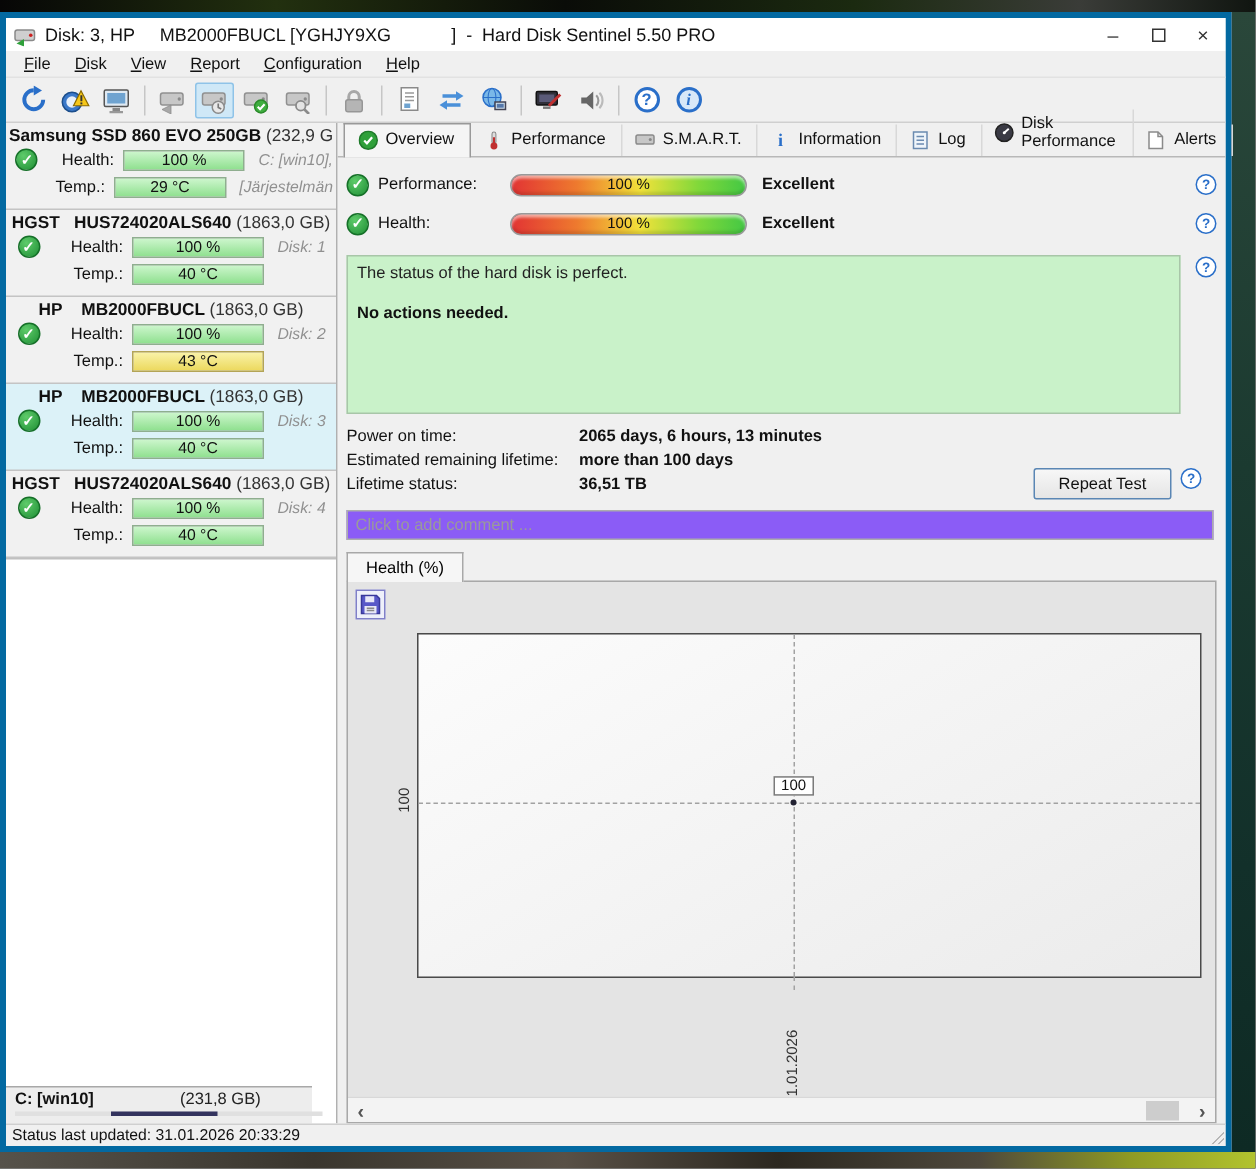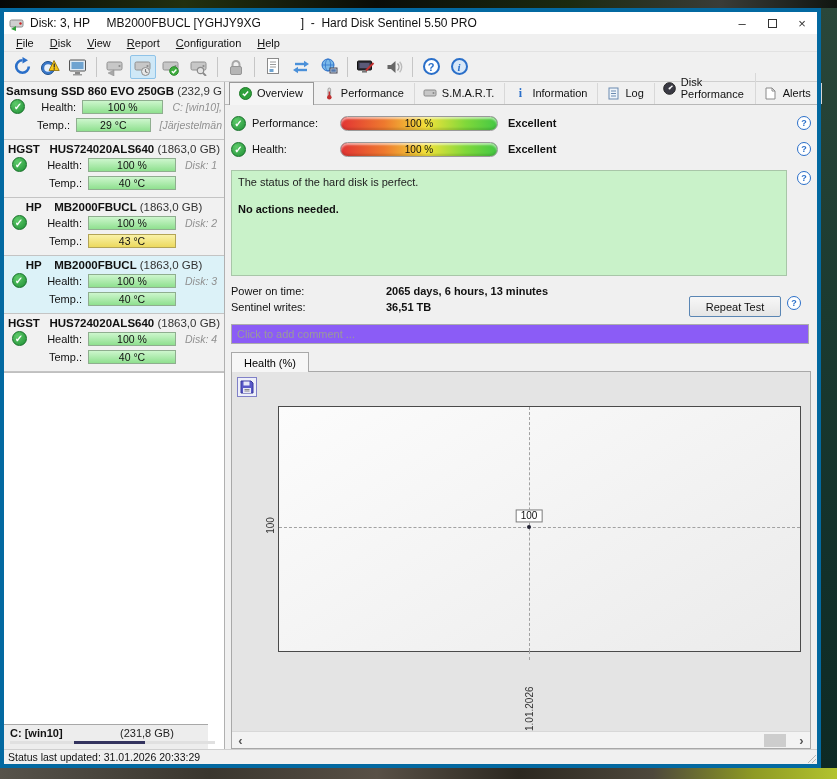--- a/index.html
+++ b/index.html
@@ -483,21 +483,25 @@
             </div>
         </div>
 
         <div class="inforow">
           <div class="infogrid">
             <div class="info-line">
                 <span class="k">Power on time:</span>
                 <span class="v">2065 days, 6 hours, 13 minutes</span>
               </div>
             <div class="info-line">
-                <span class="k">Sentinel writes:</span>
+                <span class="k">Estimated remaining lifetime:</span>
+                <span class="v">more than 100 days</span>
+              </div>
+            <div class="info-line">
+                <span class="k">Lifetime status:</span>
                 <span class="v">36,51 TB</span>
               </div>
           </div>
           <div class="testcol">
             <span class="btn">Repeat Test</span>
             <span class="ring help small"></span>
           </div>
         </div>
 
         <input class="comment" type="text" placeholder="Click to add comment ..." style="">

